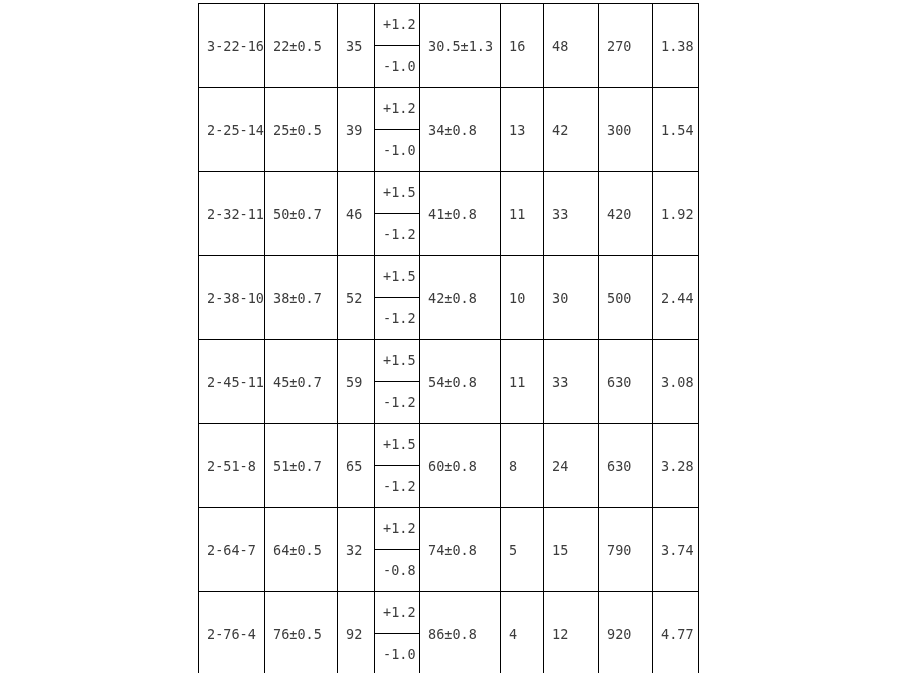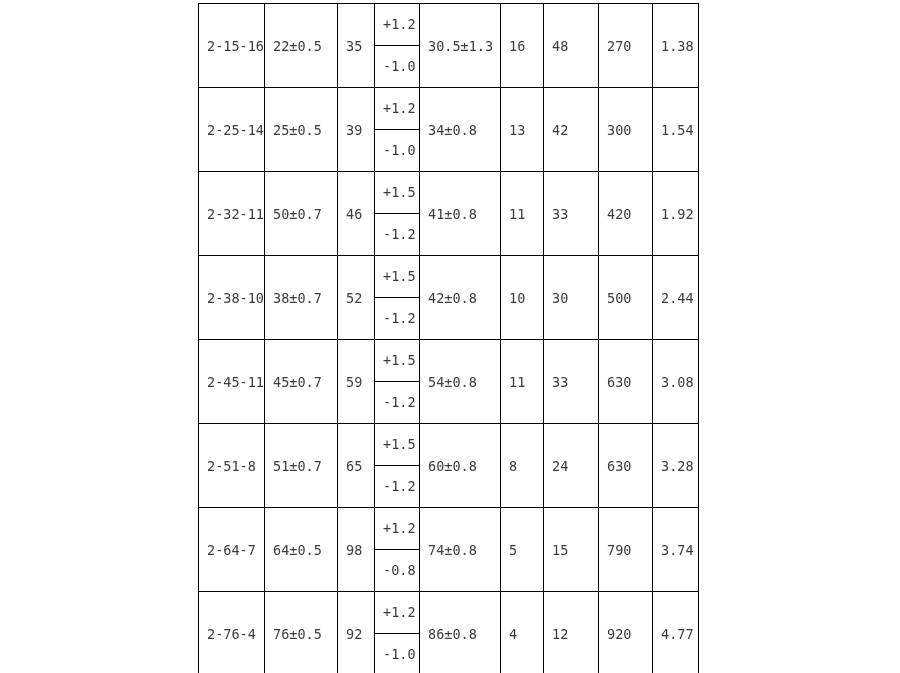--- a/index.html
+++ b/index.html
@@ -61,21 +61,21 @@
         <col class="c3">
         <col class="c4">
       <col class="c5">
         <col class="c6">
         <col class="c7">
         <col class="c8">
         <col class="c9">
     </colgroup>
     <tbody id="table-body">
   <tr>
-    <td>2-15-16</td>
+    <td>3-22-16</td>
     <td>22±0.5</td>
     <td>35</td>
     <td class="tol-cell">
       <div class="tol-half tol-upper">+1.2</div>
       <div class="tol-half tol-lower">-1.0</div>
     </td>
     <td>30.5±1.3</td>
     <td>16</td>
     <td>48</td>
     <td>270</td>
@@ -153,21 +153,21 @@
     <td>60±0.8</td>
     <td>8</td>
     <td>24</td>
     <td>630</td>
     <td>3.28</td>
   </tr>
 
   <tr>
     <td>2-64-7</td>
     <td>64±0.5</td>
-    <td>98</td>
+    <td>32</td>
     <td class="tol-cell">
       <div class="tol-half tol-upper">+1.2</div>
       <div class="tol-half tol-lower">-0.8</div>
     </td>
     <td>74±0.8</td>
     <td>5</td>
     <td>15</td>
     <td>790</td>
     <td>3.74</td>
   </tr>

